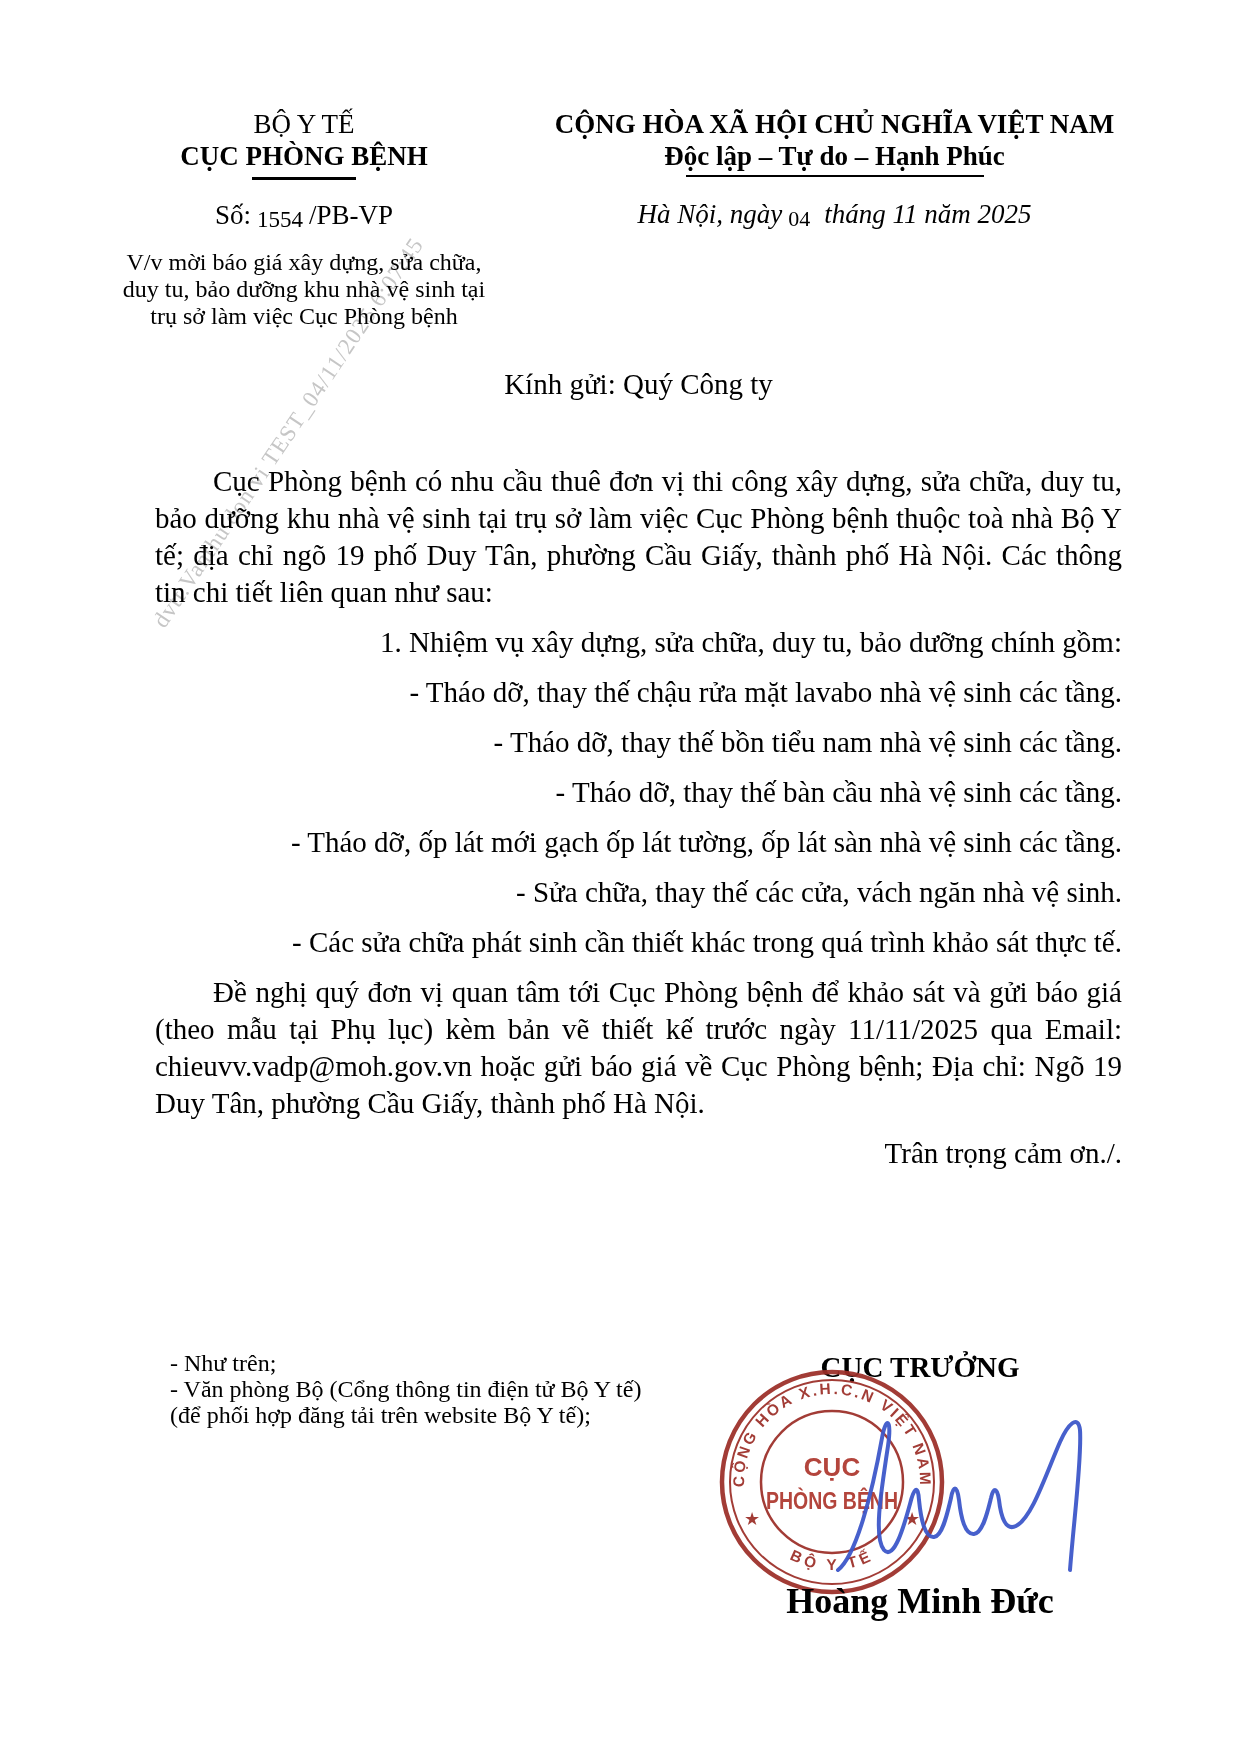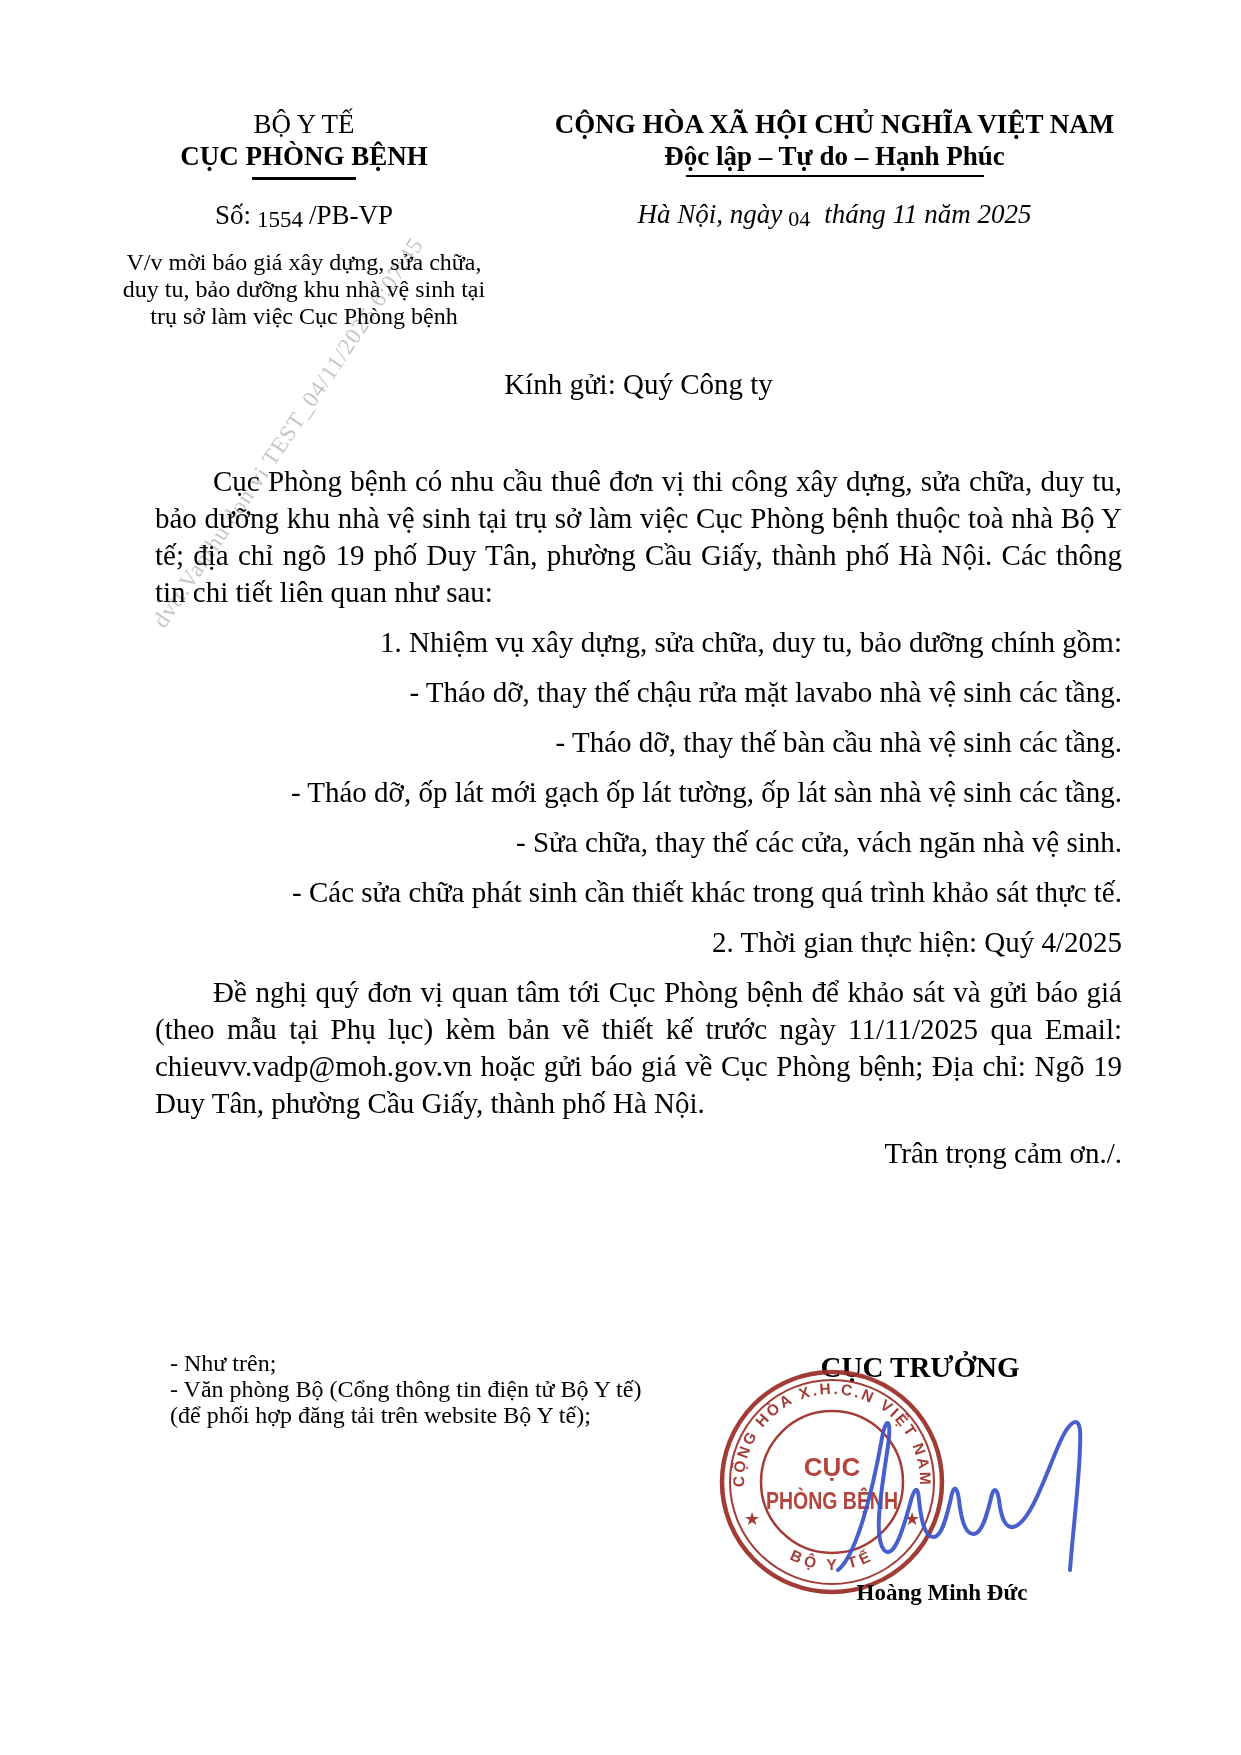--- a/index.html
+++ b/index.html
@@ -40,22 +40,22 @@
   .place-date .typed-num{font-style:normal;font-size:22px;padding-right:14px;}
   
   .body-block{position:absolute;left:155px;right:119px;top:366px;z-index:2;}
   .salutation{text-align:center;font-size:29px;line-height:37px;margin:0 0 60px 0;}
   .para{font-size:29px;line-height:37px;text-align:justify;text-indent:58px;margin:13px 0 0 0;}
   .para.first{margin-top:0;}
   .para.no-justify{text-align:right;}
   
   .sign-title{position:absolute;left:765px;top:1326px;width:310px;text-align:center;
     font-size:29px;font-weight:bold;z-index:2;margin-top:25px;}
-  .signer-name{position:absolute;left:792px;top:1580px;width:300px;text-align:center;
-    font-size:23px;font-weight:bold;z-index:5;}
+  .signer-name{position:absolute;left:770px;top:1580px;width:300px;text-align:center;
+    font-size:36px;font-weight:bold;z-index:5;}
   .recipients{position:absolute;left:170px;top:1350px;z-index:2;}
   .recipients .label{font-size:26px;font-weight:bold;font-style:italic;line-height:30px;}
   .recipients .line{font-size:24px;line-height:26px;}
   .stamp-wrap{position:absolute;left:716px;top:1366px;width:232px;height:232px;z-index:3;opacity:.93;}
   .stamp-wrap svg{display:block;}
   .sig-wrap{position:absolute;left:828px;top:1398px;width:290px;height:190px;z-index:4;}
   .stamp-sans{font-family:"Liberation Sans", sans-serif;font-weight:bold;}
 </style>
 </head>
 <body>
@@ -82,25 +82,25 @@
       <hr class="motto-rule">
       <div class="place-date"><span>Hà Nội, ngày</span><span class="typed-num">04</span><span>tháng 11 năm 2025</span></div>
     </div>
   </div>
 
   <div class="body-block">
     <div class="salutation">Kính gửi: Quý Công ty</div>
     <p class="para first">Cục Phòng bệnh có nhu cầu thuê đơn vị thi công xây dựng, sửa chữa, duy tu, bảo dưỡng khu nhà vệ sinh tại trụ sở làm việc Cục Phòng bệnh thuộc toà nhà Bộ Y tế; địa chỉ ngõ 19 phố Duy Tân, phường Cầu Giấy, thành phố Hà Nội. Các thông tin chi tiết liên quan như sau:</p>
     <p class="para no-justify">1. Nhiệm vụ xây dựng, sửa chữa, duy tu, bảo dưỡng chính gồm:</p>
     <p class="para no-justify">- Tháo dỡ, thay thế chậu rửa mặt lavabo nhà vệ sinh các tầng.</p>
+    <p class="para no-justify">- Tháo dỡ, thay thế bồn tiểu nam nhà vệ sinh các tầng.</p>
     <p class="para no-justify">- Tháo dỡ, thay thế bàn cầu nhà vệ sinh các tầng.</p>
     <p class="para no-justify">- Tháo dỡ, ốp lát mới gạch ốp lát tường, ốp lát sàn nhà vệ sinh các tầng.</p>
     <p class="para no-justify">- Sửa chữa, thay thế các cửa, vách ngăn nhà vệ sinh.</p>
     <p class="para no-justify">- Các sửa chữa phát sinh cần thiết khác trong quá trình khảo sát thực tế.</p>
-    <p class="para no-justify">2. Thời gian thực hiện: Quý 4/2025</p>
     <p class="para">Đề nghị quý đơn vị quan tâm tới Cục Phòng bệnh để khảo sát và gửi báo giá (theo mẫu tại Phụ lục) kèm bản vẽ thiết kế trước ngày 11/11/2025 qua Email: chieuvv.vadp@moh.gov.vn hoặc gửi báo giá về Cục Phòng bệnh; Địa chỉ: Ngõ 19 Duy Tân, phường Cầu Giấy, thành phố Hà Nội.</p>
     <p class="para no-justify">Trân trọng cảm ơn./.</p>
   </div>
 
   <div class="sign-title">CỤC TRƯỞNG</div>
 
   <div class="stamp-wrap">
     <svg width="232" height="232" viewBox="0 0 232 232">
       <circle cx="116" cy="116" r="110" fill="none" stroke="#9C2E27" stroke-width="4.5"></circle>
       <circle cx="116" cy="116" r="102" fill="none" stroke="#9C2E27" stroke-width="2"></circle>

